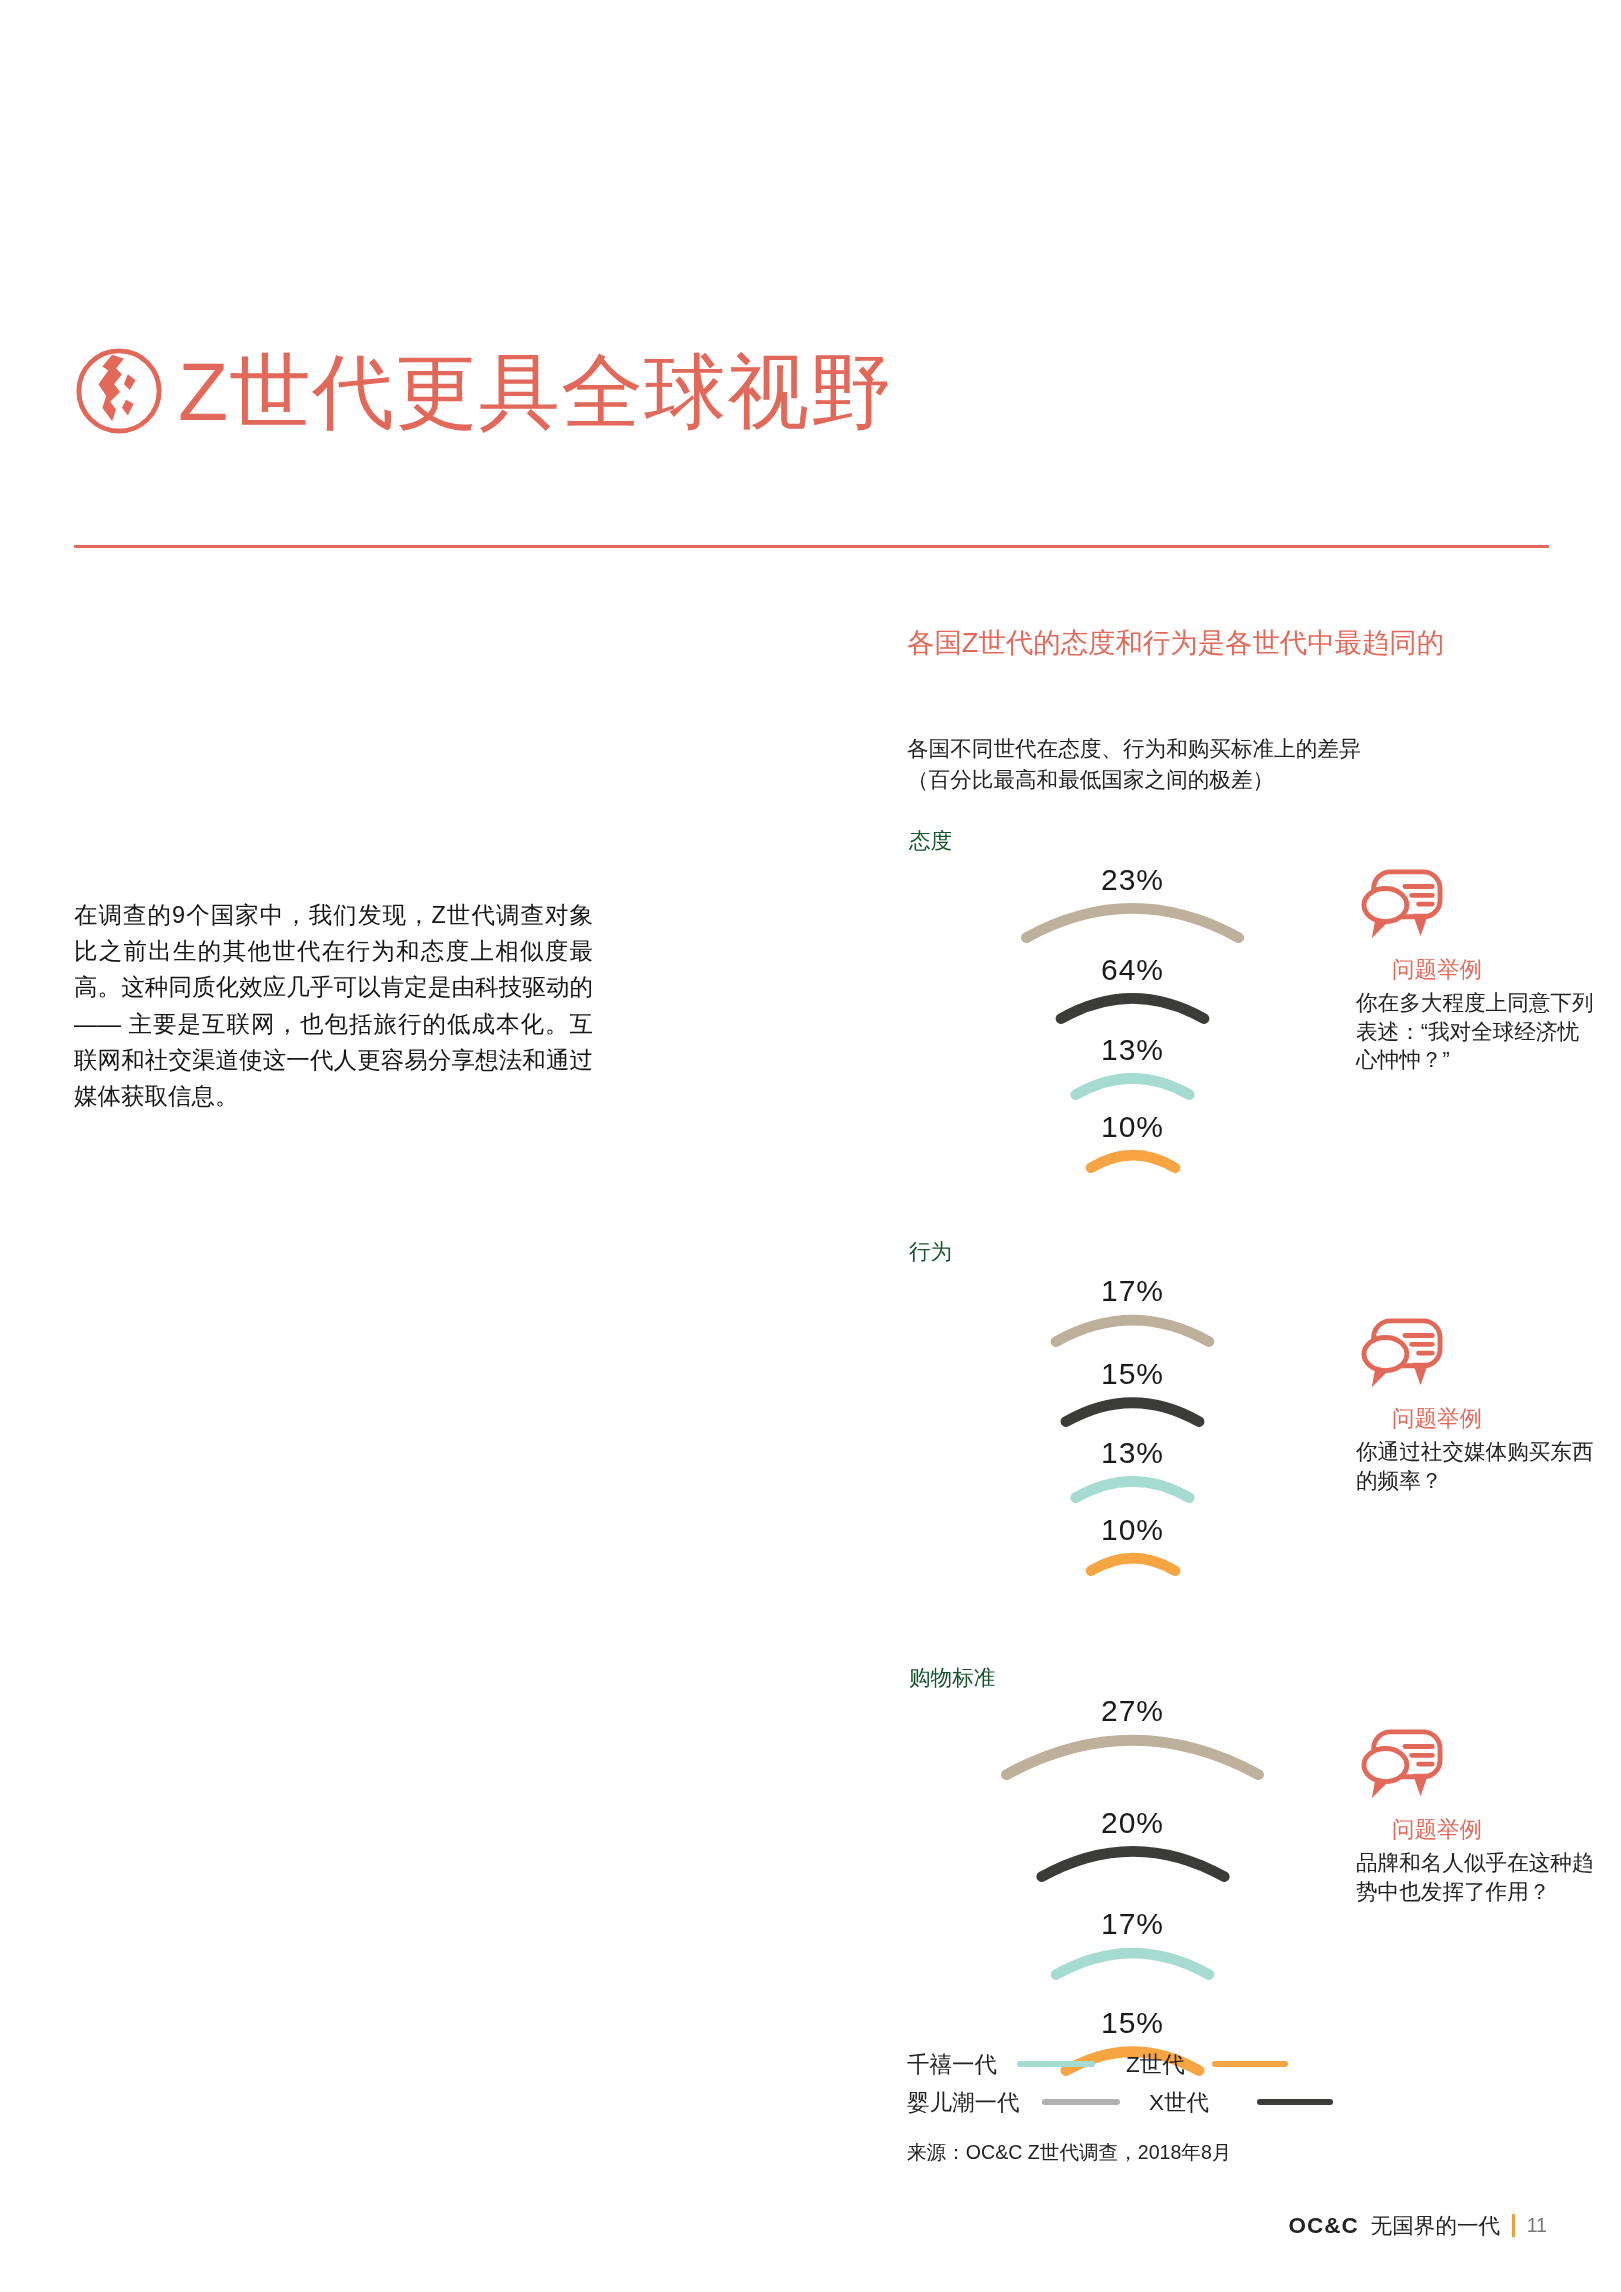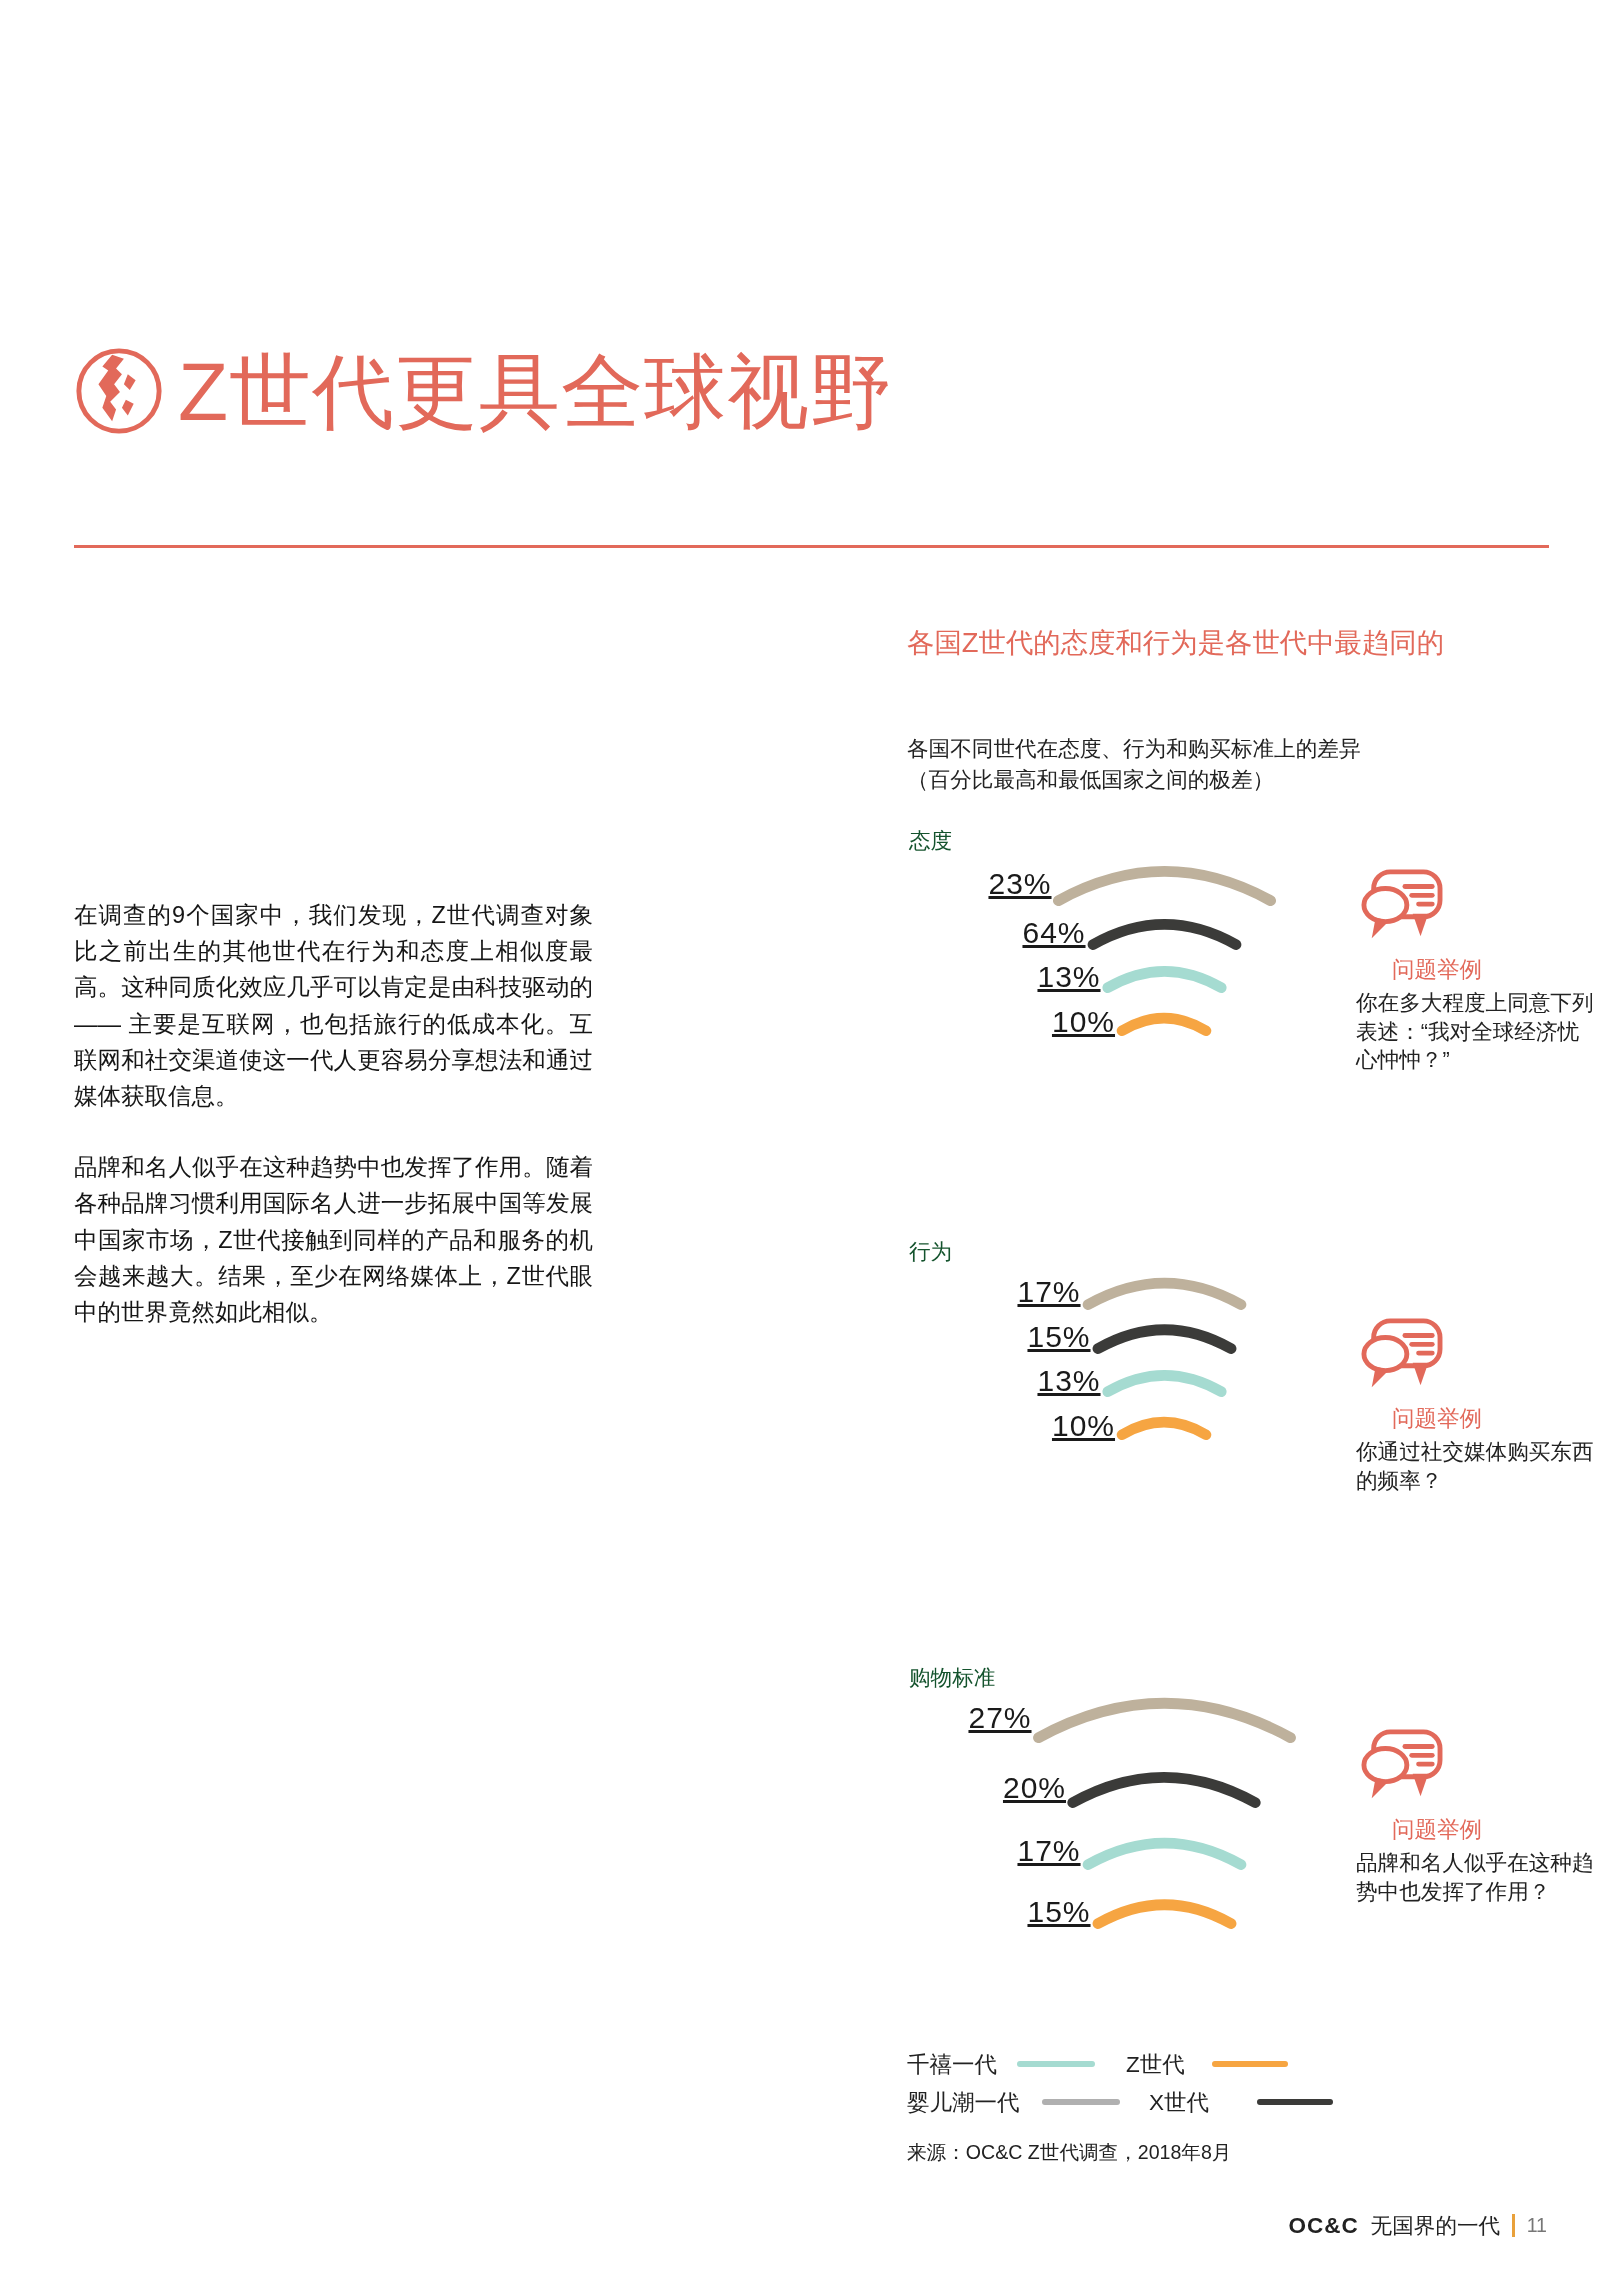--- a/index.html
+++ b/index.html
@@ -31,21 +31,21 @@
     color:#222;white-space:pre-line;}
   .section-label{position:absolute;left:909px;font-size:21.6px;color:#14532d;}
   .lbl-0{top:826px;}
   .lbl-1{top:1237px;}
   .lbl-2{top:1663px;}
 
   .chart-group{position:absolute;left:907px;width:451px;display:flex;flex-direction:column;align-items:center;}
   .grp-0{top:863px;}
   .grp-1{top:1274px;}
   .grp-2{top:1694px;gap:16px;}
-  .arc-item{display:flex;flex-direction:row;align-items:center;margin-bottom:7.8px;text-decoration:underline;}
+  .arc-item{display:flex;flex-direction:column;align-items:center;margin-bottom:7.8px;}
   .arc-value{font-size:30px;color:#1a1a1a;margin-bottom:2.9px;letter-spacing:1px;}
 
   .question{position:absolute;left:1356px;width:240px;}
   .q-0{top:868px;}
   .q-1{top:1317px;}
   .q-2{top:1728px;}
   .q-icon{width:90px;height:80px;display:block;}
   .q-label{font-size:22.5px;color:var(--accent);margin-top:5.9px;margin-bottom:3.9px;margin-left:36px;}
   .q-text{font-size:21.6px;line-height:1.33;color:#222;}
 
@@ -79,21 +79,20 @@
     <circle cx="47" cy="47" r="41" fill="none" stroke="#e2695a" stroke-width="5"></circle>
     <path d="M40 10 L30 22 L36 26 L26 40 L34 52 L30 64 L40 78 L44 66 L38 58 L48 48 L42 40 L50 30 L44 24 L52 14 Z" fill="#e2695a"></path>
     <path d="M56 30 L64 36 L58 46 L52 40 Z" fill="#e2695a"></path>
     <path d="M54 56 L62 60 L56 72 L50 64 Z" fill="#e2695a"></path>
   </svg>
   <div class="page-title">Z世代更具全球视野</div>
   <div class="hdr-rule"></div>
 
   <div class="body-copy">
     <p>在调查的9个国家中，我们发现，Z世代调查对象比之前出生的其他世代在行为和态度上相似度最高。这种同质化效应几乎可以肯定是由科技驱动的 —— 主要是互联网，也包括旅行的低成本化。互联网和社交渠道使这一代人更容易分享想法和通过媒体获取信息。</p>
-    <p>品牌和名人似乎在这种趋势中也发挥了作用。随着各种品牌习惯利用国际名人进一步拓展中国等发展中国家市场，Z世代接触到同样的产品和服务的机会越来越大。结果，至少在网络媒体上，Z世代眼中的世界竟然如此相似。</p>
   </div>
 
   <div class="chart-title">各国Z世代的态度和行为是各世代中最趋同的</div>
   <div class="chart-subtitle">各国不同世代在态度、行为和购买标准上的差异
 （百分比最高和最低国家之间的极差）</div>
 
   <div class="section-label lbl-0">态度</div>
   <div class="section-label lbl-1">行为</div>
   <div class="section-label lbl-2">购物标准</div>
 

